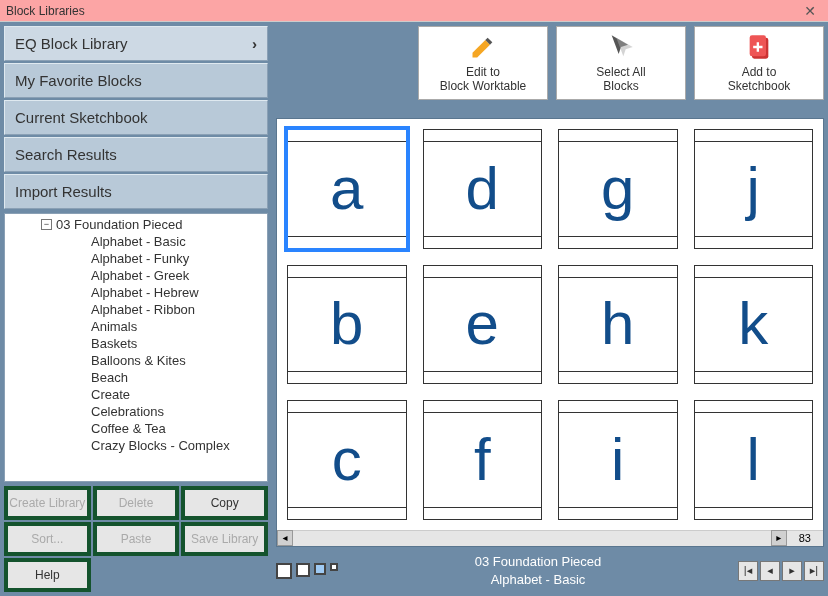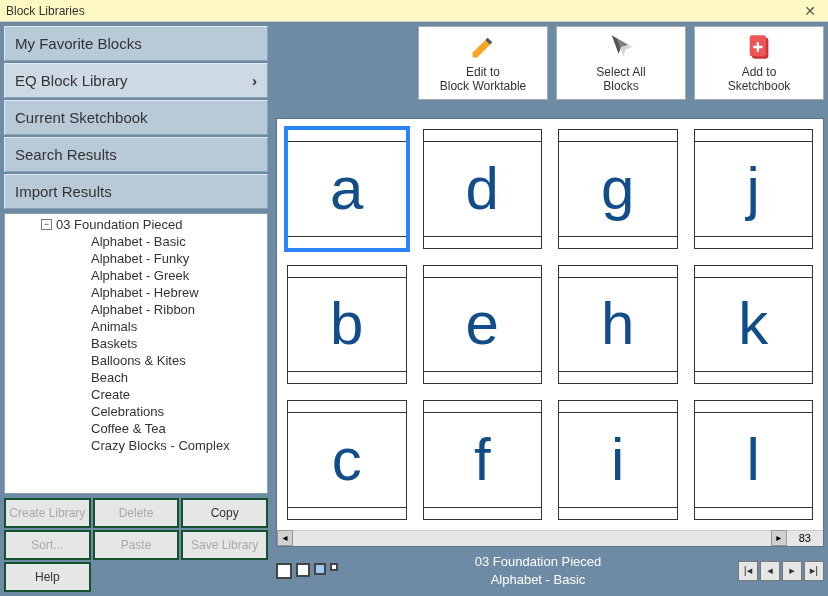--- a/index.html
+++ b/index.html
@@ -1,17 +1,17 @@
 <!DOCTYPE html>
 <html><head>
 <meta charset="utf-8">
 <style>
 *{box-sizing:border-box;margin:0;padding:0;font-family:"Segoe UI",Arial,sans-serif}
 body{background:#6e8ba6;width:828px;height:596px;overflow:hidden;position:relative}
-.titlebar{background:#fef9c3;height:22px;display:flex;align-items:center;padding:0 6px;border-bottom:1px solid #ccc}
+.titlebar{background:#fca5a5;height:22px;display:flex;align-items:center;padding:0 6px;border-bottom:1px solid #ccc}
 .titlebar-text{font-size:12px;color:#333}
 .titlebar-close{margin-left:auto;font-size:14px;color:#555;padding:0 6px;cursor:default}
 .main{display:flex;height:574px}
 .left{width:268px;display:flex;flex-direction:column;padding:4px 0 4px 4px}
 .right{flex:1;display:flex;flex-direction:column;padding:4px 4px 4px 8px}
 
 
 .nav-sec{background:#b8c9d8;border:1px solid #8aa0b5;border-top:1px solid #dfe9f0;border-left:1px solid #dfe9f0;padding:8px 10px;font-size:15px;color:#333;display:flex;align-items:center;margin-bottom:2px}
 .nav-sec.light{background:#cdd9e4}
 .nav-sec .chev{margin-left:auto;font-weight:bold}
@@ -21,21 +21,21 @@
 .tree{position:absolute;inset:0;overflow-y:scroll;font-size:13px;color:#333;padding:2px 0}
 .tree-parent{padding:1px 0 1px 36px;display:flex;align-items:center;gap:4px}
 .tree-toggle{width:11px;height:11px;border:1px solid #777;font-size:9px;line-height:9px;text-align:center;display:inline-block}
 .tree-child{padding:1px 0 1px 86px}
 .tree::-webkit-scrollbar{width:17px}
 .tree::-webkit-scrollbar-track{background:#e6e6e6}
 .tree::-webkit-scrollbar-thumb{background:#c0c0c0;border:1px solid #999}
 
 
 .btn-grid{display:grid;grid-template-columns:repeat(3,1fr);gap:2px;margin-top:4px}
-.lbtn{background:#e6e6e6;border:2px solid #14532d;font-size:12px;padding:6px 0;text-align:center;color:#333}
+.lbtn{background:#e6e6e6;border:4px solid #14532d;font-size:12px;padding:6px 0;text-align:center;color:#333}
 .lbtn.disabled{color:#aaa}
 
 
 .action-row{display:flex;gap:8px;justify-content:flex-end;margin-bottom:18px}
 .action-btn{background:#fff;border:1px solid #aaa;width:130px;height:74px;display:flex;flex-direction:column;align-items:center;justify-content:center;font-size:12px;color:#333;text-align:center;gap:4px}
 .action-btn svg{width:28px;height:28px}
 
 
 .grid-panel{background:#fff;border:1px solid #5a768f;flex:1;display:flex;flex-direction:column}
 .grid-scroll{flex:1;overflow:auto;padding:10px}
@@ -73,27 +73,27 @@
 <body>
 
 <div class="titlebar">
   <span class="titlebar-text">Block Libraries</span>
   <span class="titlebar-close">✕</span>
 </div>
 
 <div class="main">
 
   <div class="left">
-    <div class="nav-sec">
-        <span>My Favorite Blocks</span>
-      </div>
     <div class="nav-sec light">
       <span>EQ Block Library</span>
       <span class="chev">›</span>
     </div>
+    <div class="nav-sec">
+        <span>My Favorite Blocks</span>
+      </div>
     <div class="nav-sec">
         <span>Current Sketchbook</span>
       </div>
     <div class="nav-sec">
         <span>Search Results</span>
       </div>
     <div class="nav-sec">
         <span>Import Results</span>
       </div>
 

